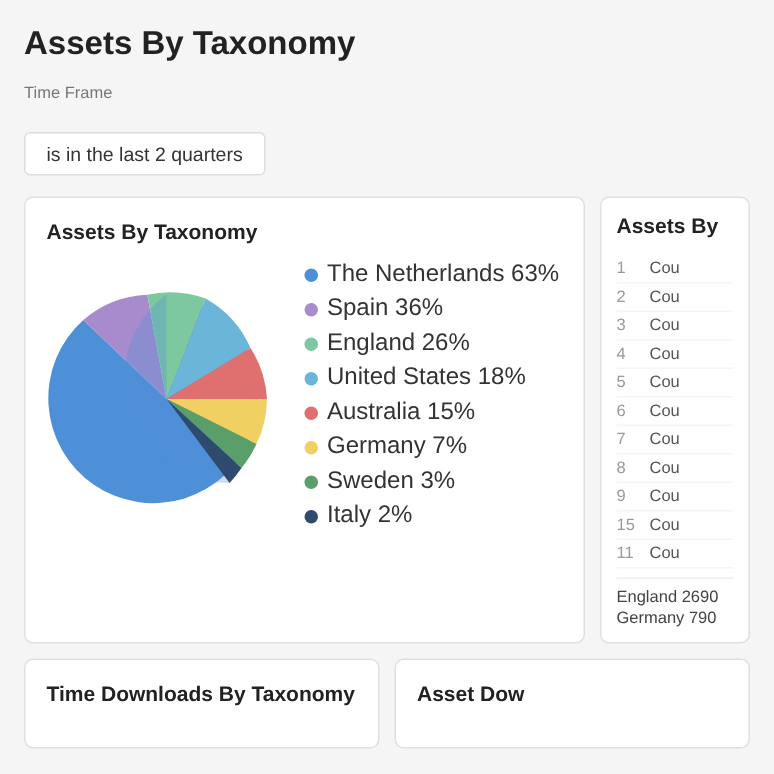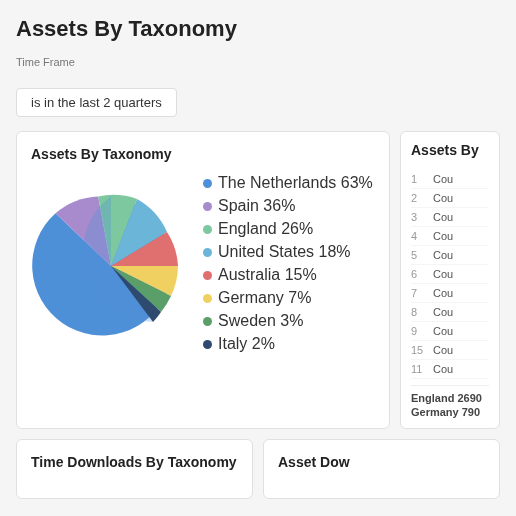--- a/index.html
+++ b/index.html
@@ -268,21 +268,21 @@
         <div class="table-data-row">
           <div class="col-num">15</div>
           <div class="cou-text">Cou</div>
         </div>
         <div class="table-data-row">
           <div class="col-num">11</div>
           <div class="cou-text">Cou</div>
         </div>
       </div>
 
-      <div style="margin-top:6px;border-top:1px solid #eee;padding-top:4px;font-weight:bold;">
+      <div style="margin-top:6px;border-top:1px solid #eee;padding-top:4px;">
         <div class="country-detail">England 2690</div>
         <div class="country-detail">Germany 790</div>
       </div>
     </div>
   </div>
 
   <div class="bottom-row">
     <div class="card bottom-card">
       <div class="card-title">Time Downloads By Taxonomy</div>
     </div>

